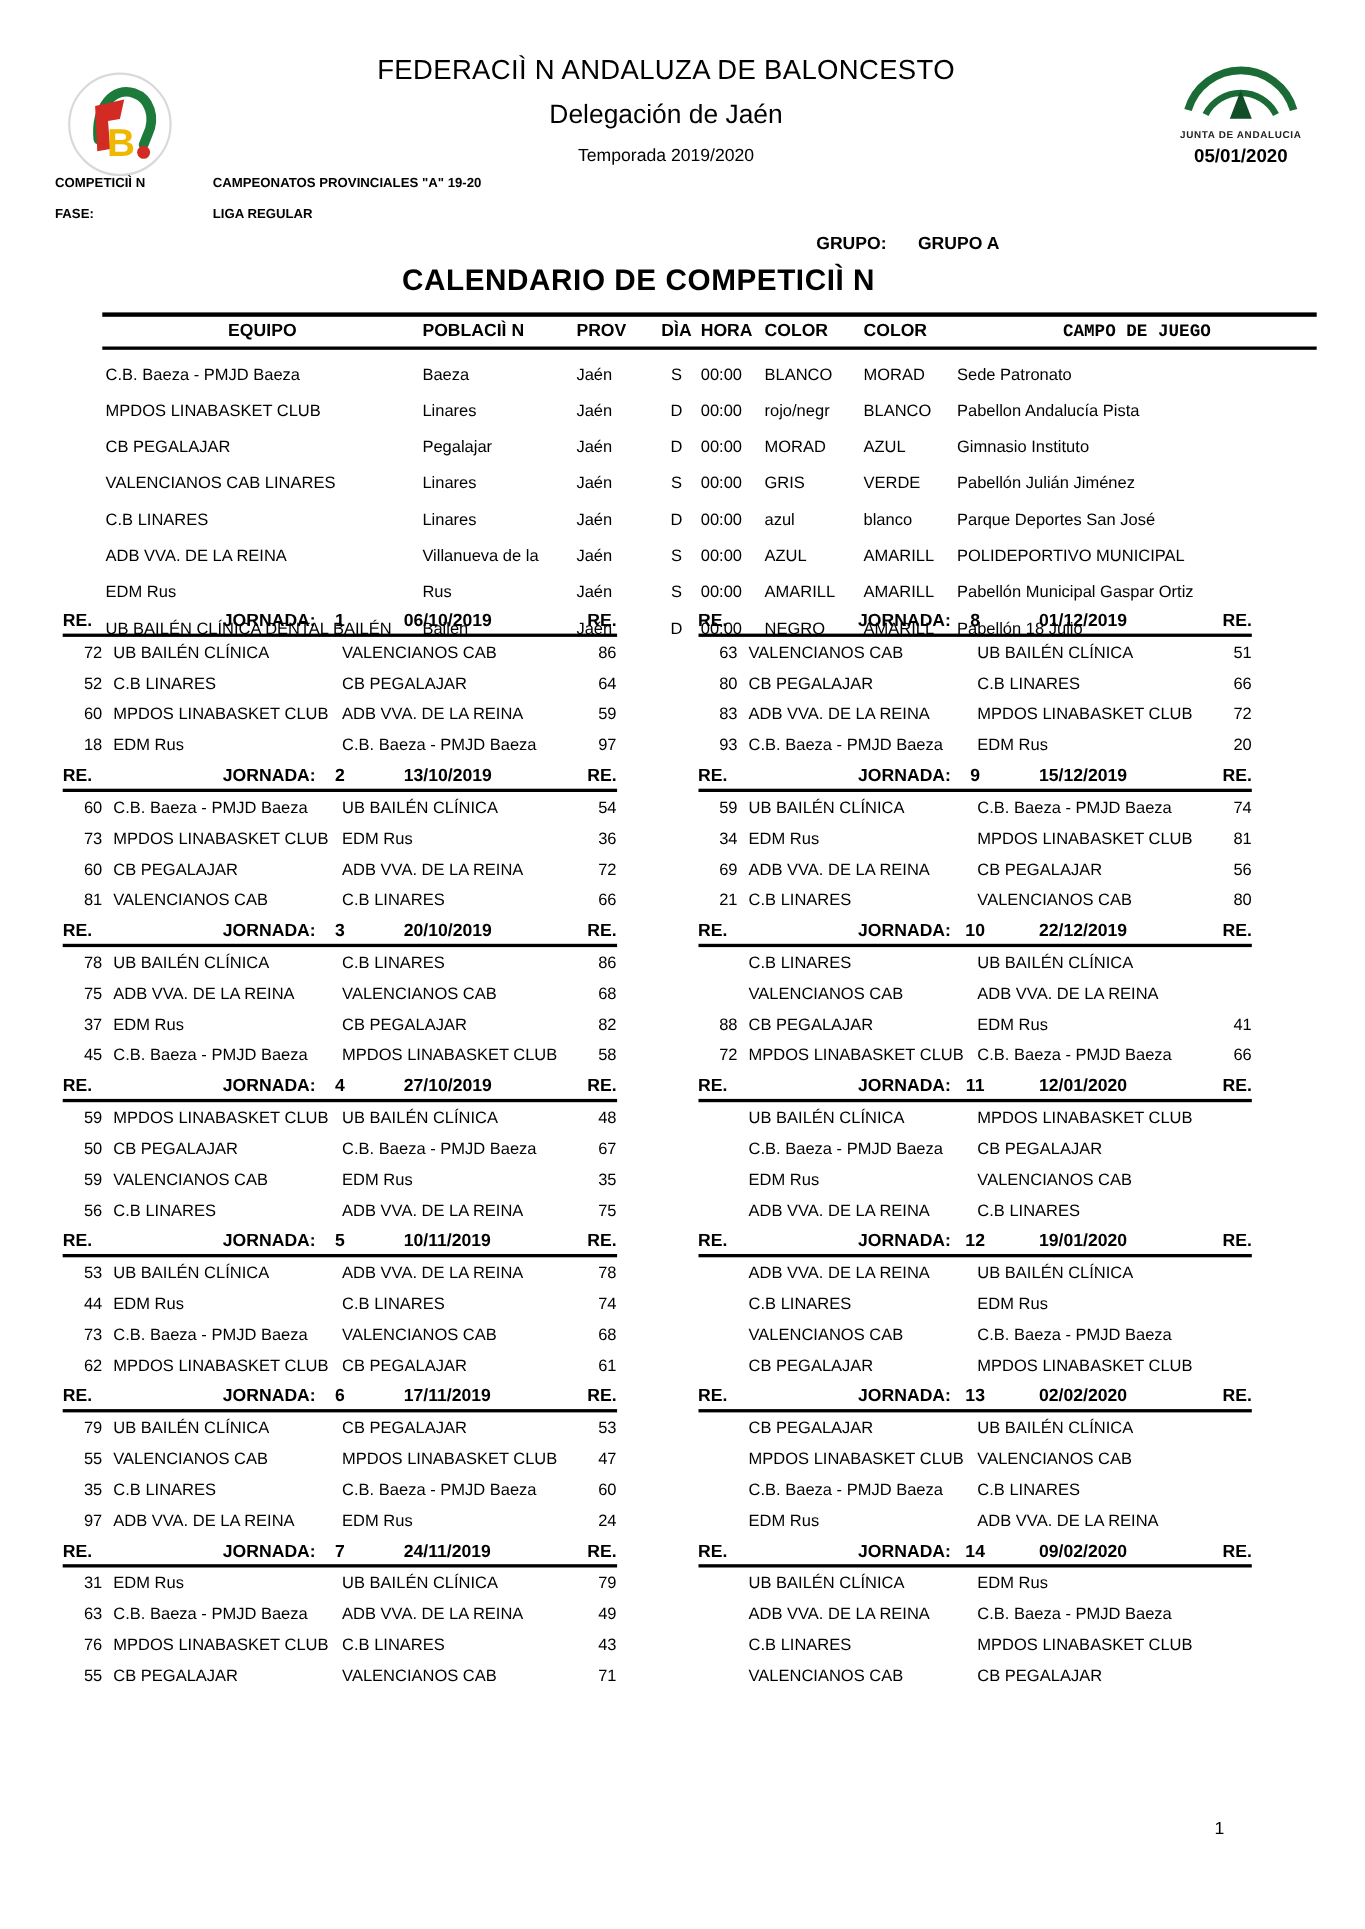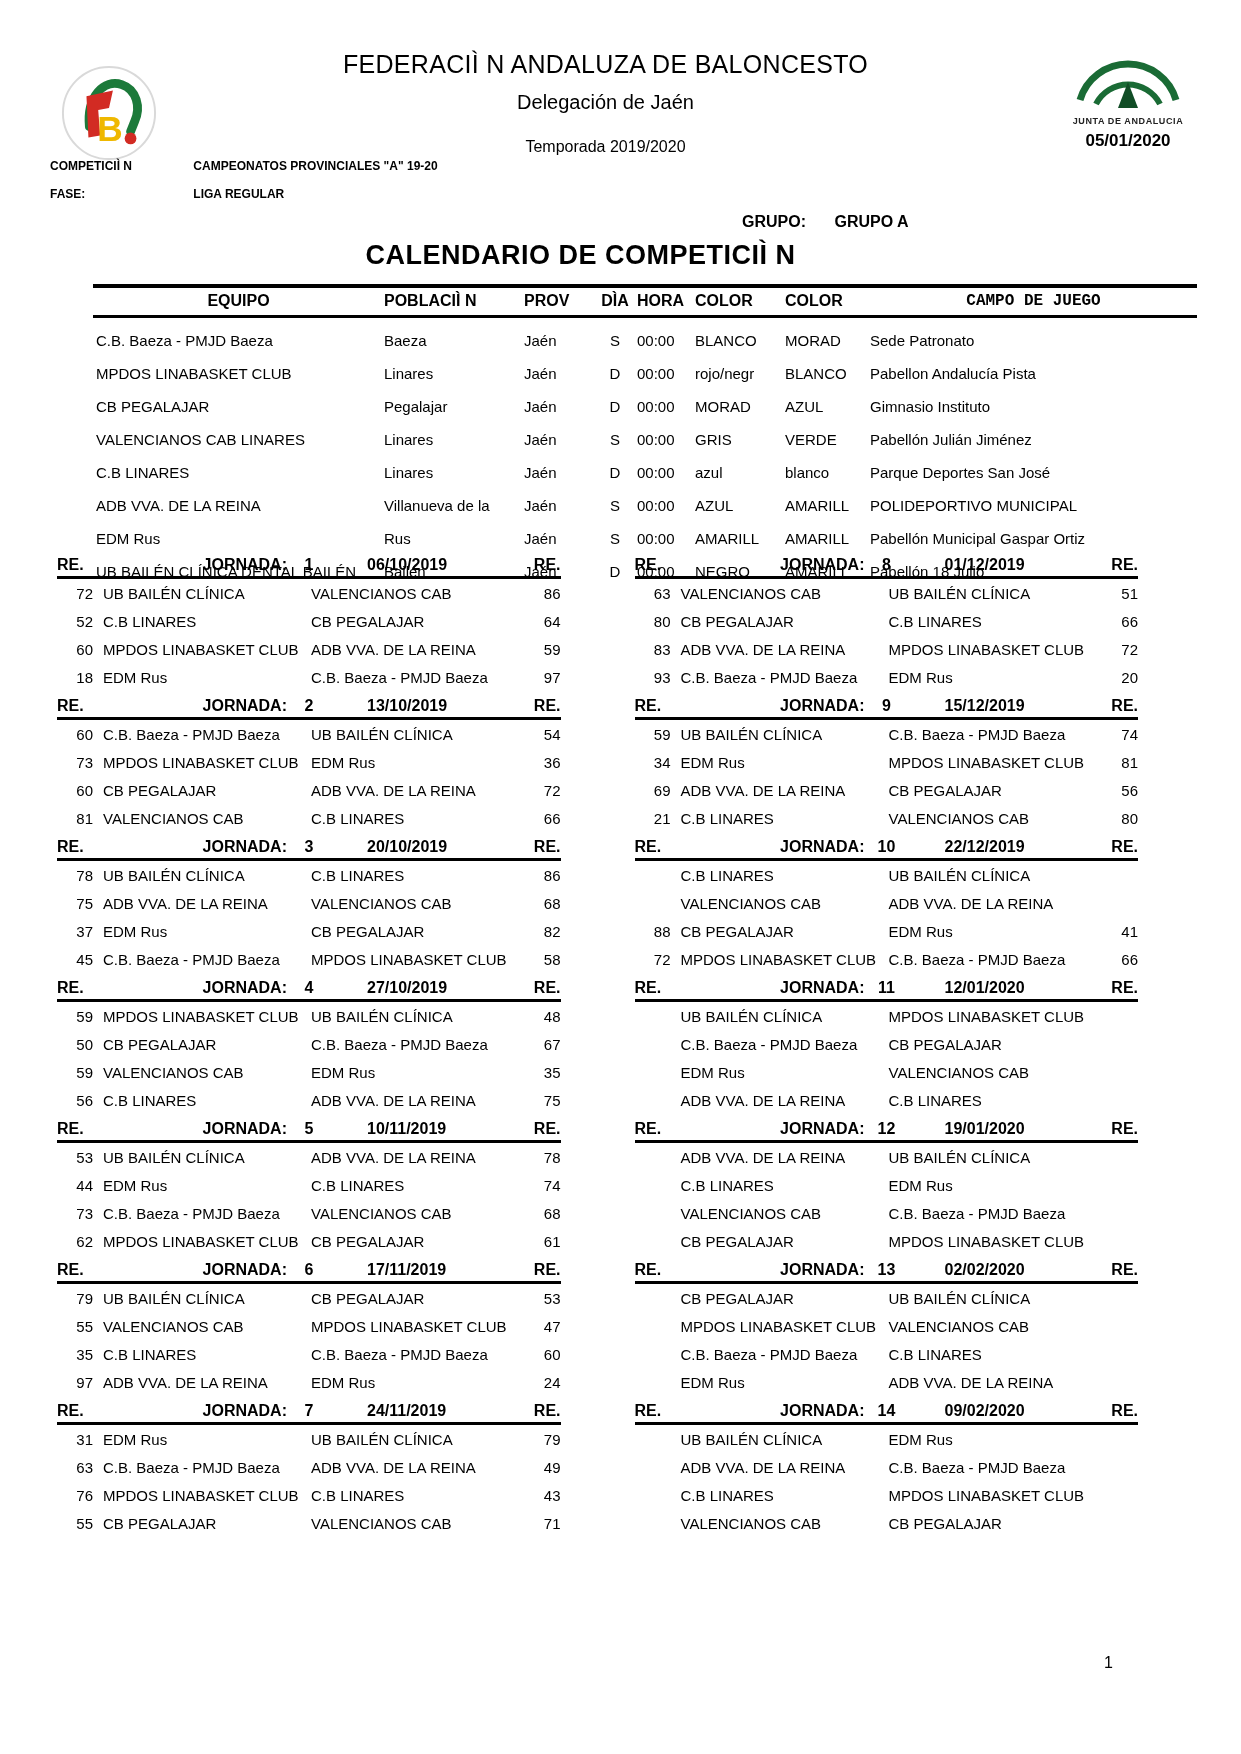--- a/index.html
+++ b/index.html
@@ -4,22 +4,22 @@
 <style>
   html,body{margin:0;padding:0;background:#888;}
   .page{
     position:relative;width:1241px;height:1754px;background:#ffffff;
     font-family:"Liberation Sans",sans-serif;color:#000;margin:0 auto;overflow:hidden;
   }
   
   .fab-logo{position:absolute;left:60px;top:64px;width:98px;height:98px;}
   .head-center{position:absolute;left:170px;right:200px;top:50px;text-align:center;}
   .fed-title{font-size:25px;font-weight:normal;letter-spacing:.3px;}
-  .delegation{font-size:20px;margin-top:12px;}
-  .season{font-size:16px;margin-top:24px;}
+  .delegation{font-size:24px;margin-top:12px;}
+  .season{font-size:16px;margin-top:14px;}
   .junta-block{position:absolute;left:1058px;top:56px;width:140px;text-align:center;}
   .junta-text{font-size:9px;letter-spacing:.6px;color:#222;font-weight:bold;margin-top:-2px;}
   .head-date{font-size:17px;font-weight:bold;margin-top:5px;text-align:center;}
   
   .meta{position:absolute;left:50px;top:152px;font-size:12px;font-weight:bold;}
   .meta-row{height:28px;line-height:28px;}
   .meta-label{display:inline-block;width:140px;}
   .grupo{position:absolute;left:742px;top:208px;font-size:16px;font-weight:bold;height:28px;line-height:28px;}
   .grupo-label{display:inline-block;width:88px;}
   

